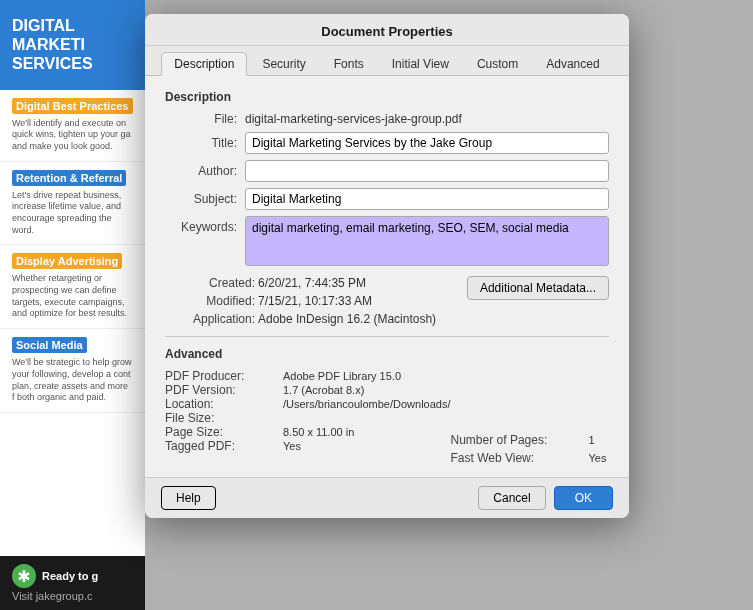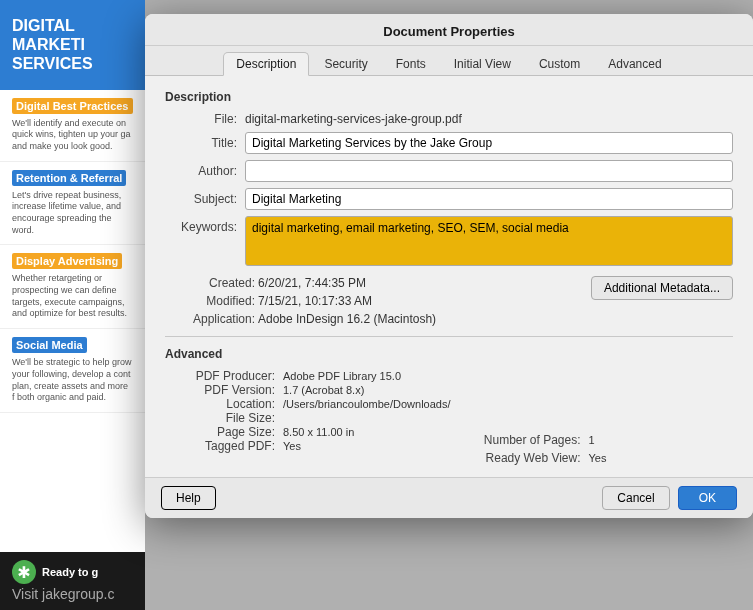--- a/index.html
+++ b/index.html
@@ -82,35 +82,35 @@
       color: white;
       margin-right: 6px;
       vertical-align: middle;
     }
     .bg-footer-text {
       font-size: 11px;
       font-weight: bold;
       display: inline;
     }
     .bg-footer-sub {
-      font-size: 14px;
+      font-size: 11px;
       color: #aaa;
     }
 
     
     .dialog-overlay {
       position: absolute;
       top: 0; left: 0;
       width: 753px; height: 610px;
     }
     .dialog {
       position: absolute;
       top: 14px;
       left: 145px;
-      width: 608px;
+      width: 484px;
       background: #f0f0f0;
       border-radius: 8px;
       box-shadow: 0 8px 40px rgba(0,0,0,0.45);
       overflow: hidden;
     }
     .dialog-titlebar {
       background: #e8e8e8;
       border-bottom: 1px solid #ccc;
       padding: 10px 0 6px 0;
       text-align: center;
@@ -195,21 +195,21 @@
       background: #fff;
       outline: none;
     }
     .form-textarea {
       flex: 1;
       height: 50px;
       font-size: 12px;
       border: 1px solid #aaa;
       border-radius: 3px;
       padding: 4px 6px;
-      background: #eab308;
+      background: #c4b5fd;
       outline: none;
       resize: none;
       font-family: inherit;
     }
 
     
     .meta-row {
       display: flex;
       align-items: flex-start;
       margin-top: 10px;
@@ -268,21 +268,20 @@
       display: grid;
       grid-template-columns: 1fr 1fr;
       gap: 4px 0;
     }
     .adv-row {
       display: flex;
       align-items: center;
     }
     .adv-label {
       width: 110px;
-      text-align: right;
       font-size: 12px;
       color: #444;
       margin-right: 8px;
       flex-shrink: 0;
     }
     .adv-value {
       font-size: 11px;
       color: #333;
     }
 
@@ -450,21 +449,21 @@
             <span class="adv-value">Yes</span>
           </div>
         </div>
 
         <div style="padding-top:64px;">
           <div class="adv-row">
             <span class="adv-label" style="width:130px;">Number of Pages:</span>
             <span class="adv-value">1</span>
           </div>
           <div class="adv-row" style="margin-top:4px;">
-            <span class="adv-label" style="width:130px;">Ready Web View:</span>
+            <span class="adv-label" style="width:130px;">Fast Web View:</span>
             <span class="adv-value">Yes</span>
           </div>
         </div>
       </div>
     </div>
 
     <div class="dialog-footer">
       <button class="btn-help">Help</button>
       <div class="footer-right">
         <button class="btn-cancel">Cancel</button>

